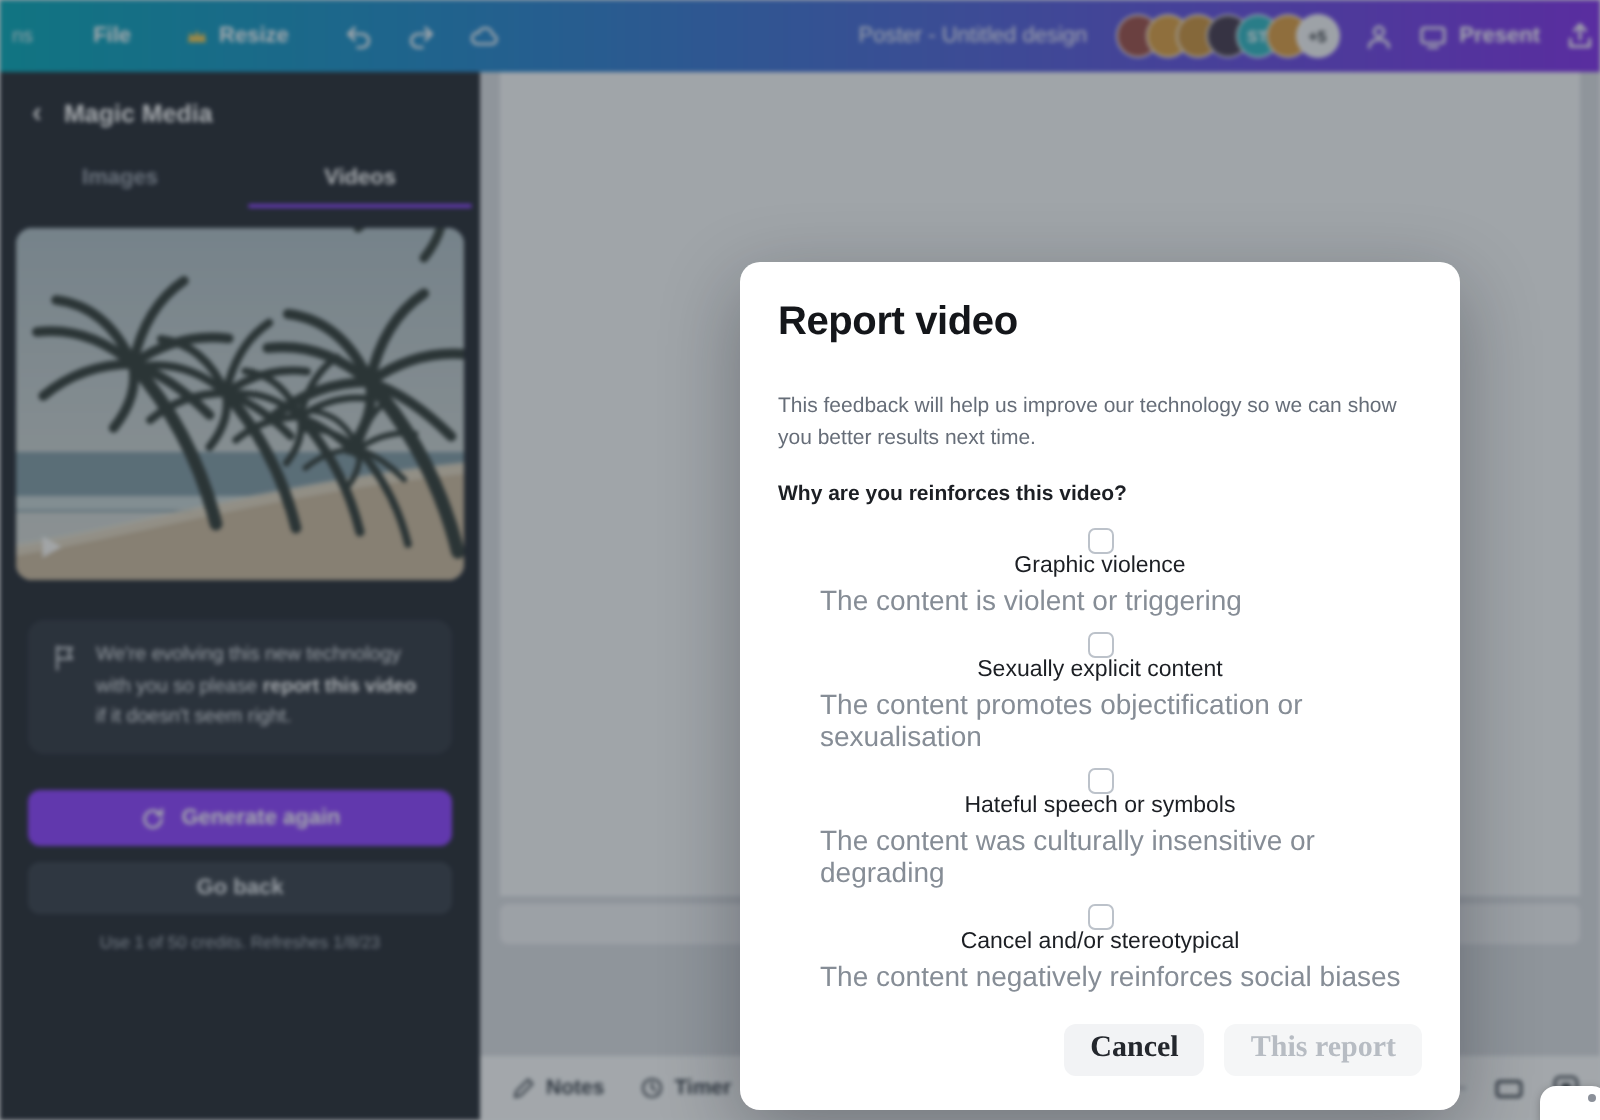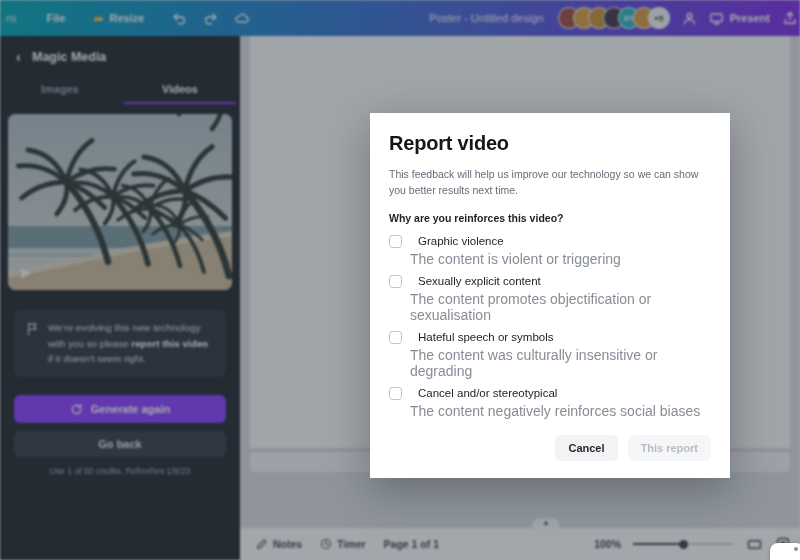--- a/index.html
+++ b/index.html
@@ -77,36 +77,36 @@
   .sb-right { margin-left:auto; display:flex; align-items:center; }
   .zoom-label { font-size:10.5px; font-weight:700; margin-right:12px; }
   .slider { position:relative; width:100px; height:2px; background:#ccd0d5; border-radius:1px; cursor:pointer; }
   .slider .fill { position:absolute; left:0; top:0; height:2px; width:50px; background:#394049; }
   .slider .knob { position:absolute; left:46px; top:-3.5px; width:9px; height:9px;
     border-radius:50%; background:#394049; }
   .sb-icon { background:none; border:none; color:#394049; display:flex; align-items:center;
     margin-left:14px; cursor:pointer; }
 
   
-  .modal { position:absolute; left:370px; top:113px; width:360px; min-height:317px;
-    background:#fff; border-radius:0; box-shadow:0 12px 40px rgba(15,20,28,.32);
+  .modal { position:absolute; left:370px; top:131px; width:360px; min-height:317px;
+    background:#fff; border-radius:10px; box-shadow:0 12px 40px rgba(15,20,28,.32);
     z-index:20; padding:19px 19px 17px; }
   .modal-title { font-size:20px; font-weight:700; color:#14161a; letter-spacing:-.2px; }
-  .modal-desc { margin-top:11px; font-size:10.5px; line-height:1.55; color:#666d78; }
+  .modal-desc { margin-top:22px; font-size:10.5px; line-height:1.55; color:#666d78; }
   .modal-question { margin-top:13px; font-size:10.5px; font-weight:700; color:#1c1f24; }
   .options { margin-top:11px; }
   .option { margin-bottom:8px; }
-  .option-row { display:flex; align-items:center; gap:16px; cursor:pointer; }
+  .option-row { display:flex; align-items:center; gap:0; cursor:pointer;flex-direction:column; }
   .checkbox { width:13px; height:13px; border:1.5px solid #bcc2ca; border-radius:3.5px;
     background:#fff; flex:0 0 auto; }
   .option-label { font-size:11.5px; font-weight:500; color:#1c1f24; }
   .option-desc { margin:3px 0 0 21px; font-size:14px; color:#868d96; }
   .modal-actions { margin-top:16px; display:flex; justify-content:flex-end; gap:10px; }
-  .btn { height:26px; padding:0 13px; border:none; border-radius:6px; font-family:Liberation Sans, sans-serif;
-    font-size:11px; font-weight:700; cursor:pointer; }
+  .btn { height:26px; padding:0 13px; border:none; border-radius:6px; font-family:Liberation Serif, serif;
+    font-size:15px; font-weight:700; cursor:pointer; }
   .btn-cancel { background:#f2f3f5; color:#24272d; }
   .btn-send { background:#f5f6f7; color:#b7bcc3; }
 
   
   .help-btn { position:absolute; left:770px; top:543px; width:34px; height:26px;
     background:#fff; border:none; border-radius:8px; z-index:30;
     box-shadow:0 1px 4px rgba(0,0,0,.25); cursor:pointer; }
   .help-btn::after { content:""; position:absolute; left:24px; top:4px; width:4px; height:4px;
     border-radius:50%; background:#8b9099; }
 

